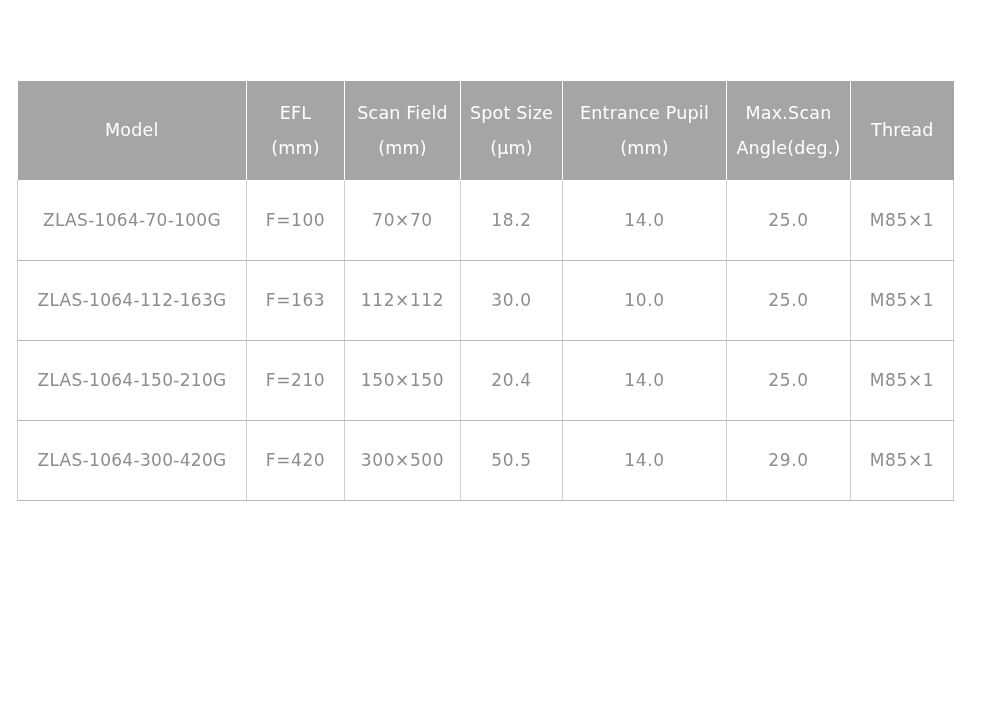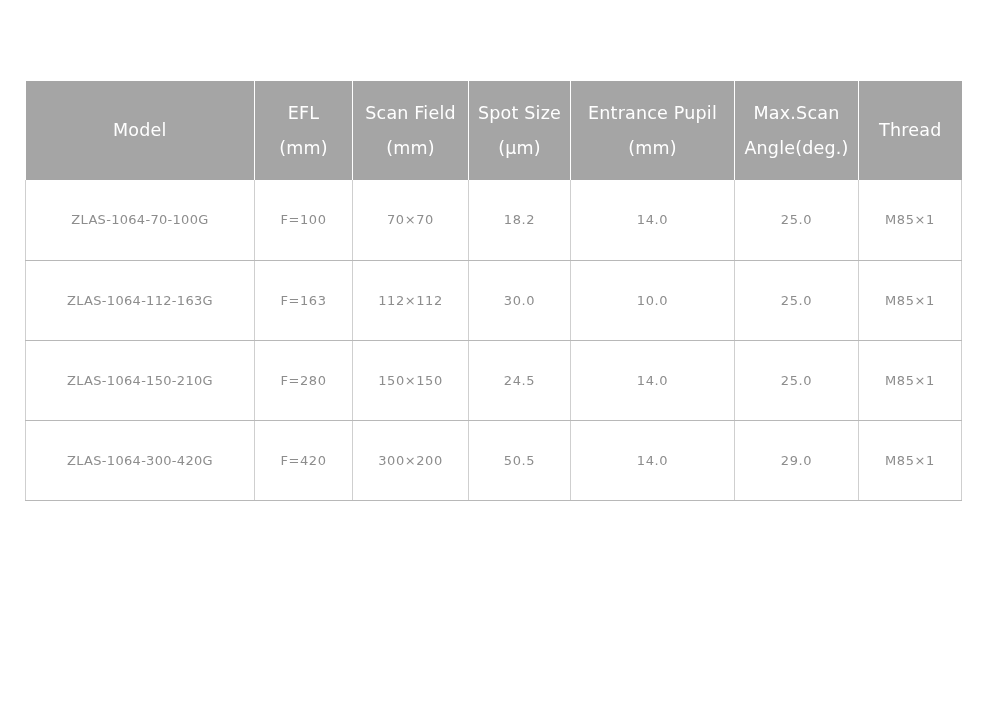--- a/index.html
+++ b/index.html
@@ -16,21 +16,21 @@
 
   .page {
     position: relative;
     width: 1000px;
     height: 714px;
     background: #ffffff;
   }
 
   .spec-table-wrap {
     position: absolute;
-    left: 25px;
+    left: 17px;
     top: 81px;
     width: 936px;
   }
 
   table.spec-table {
     border-collapse: collapse;
     table-layout: fixed;
     width: 936px;
     background: #ffffff;
   }
@@ -58,21 +58,21 @@
   }
 
   table.spec-table thead th .hl {
     display: block;
     white-space: nowrap;
   }
 
   table.spec-table tbody td {
     height: 80px;
     color: #8d8d8d;
-    font-size: 13px;
+    font-size: 17px;
     letter-spacing: 0.6px;
     text-align: center;
     vertical-align: middle;
     padding: 0 3px;
     border-bottom: 1.6px solid #b8b8b8;
     border-right: 1.2px solid #cfcfcf;
     background: #ffffff;
     white-space: nowrap;
     box-sizing: border-box;
   }
@@ -155,31 +155,31 @@
           <td>ZLAS‐1064‐112‐163G</td>
           <td>F=163</td>
           <td>112×112</td>
           <td>30.0</td>
           <td>10.0</td>
           <td>25.0</td>
           <td>M85×1</td>
         </tr>
         <tr>
           <td>ZLAS‐1064‐150‐210G</td>
-          <td>F=280</td>
+          <td>F=210</td>
           <td>150×150</td>
-          <td>24.5</td>
+          <td>20.4</td>
           <td>14.0</td>
           <td>25.0</td>
           <td>M85×1</td>
         </tr>
         <tr>
           <td>ZLAS‐1064‐300‐420G</td>
           <td>F=420</td>
-          <td>300×200</td>
+          <td>300×500</td>
           <td>50.5</td>
           <td>14.0</td>
           <td>29.0</td>
           <td>M85×1</td>
         </tr>
       </tbody>
     </table>
   </div>
 </div>
 

